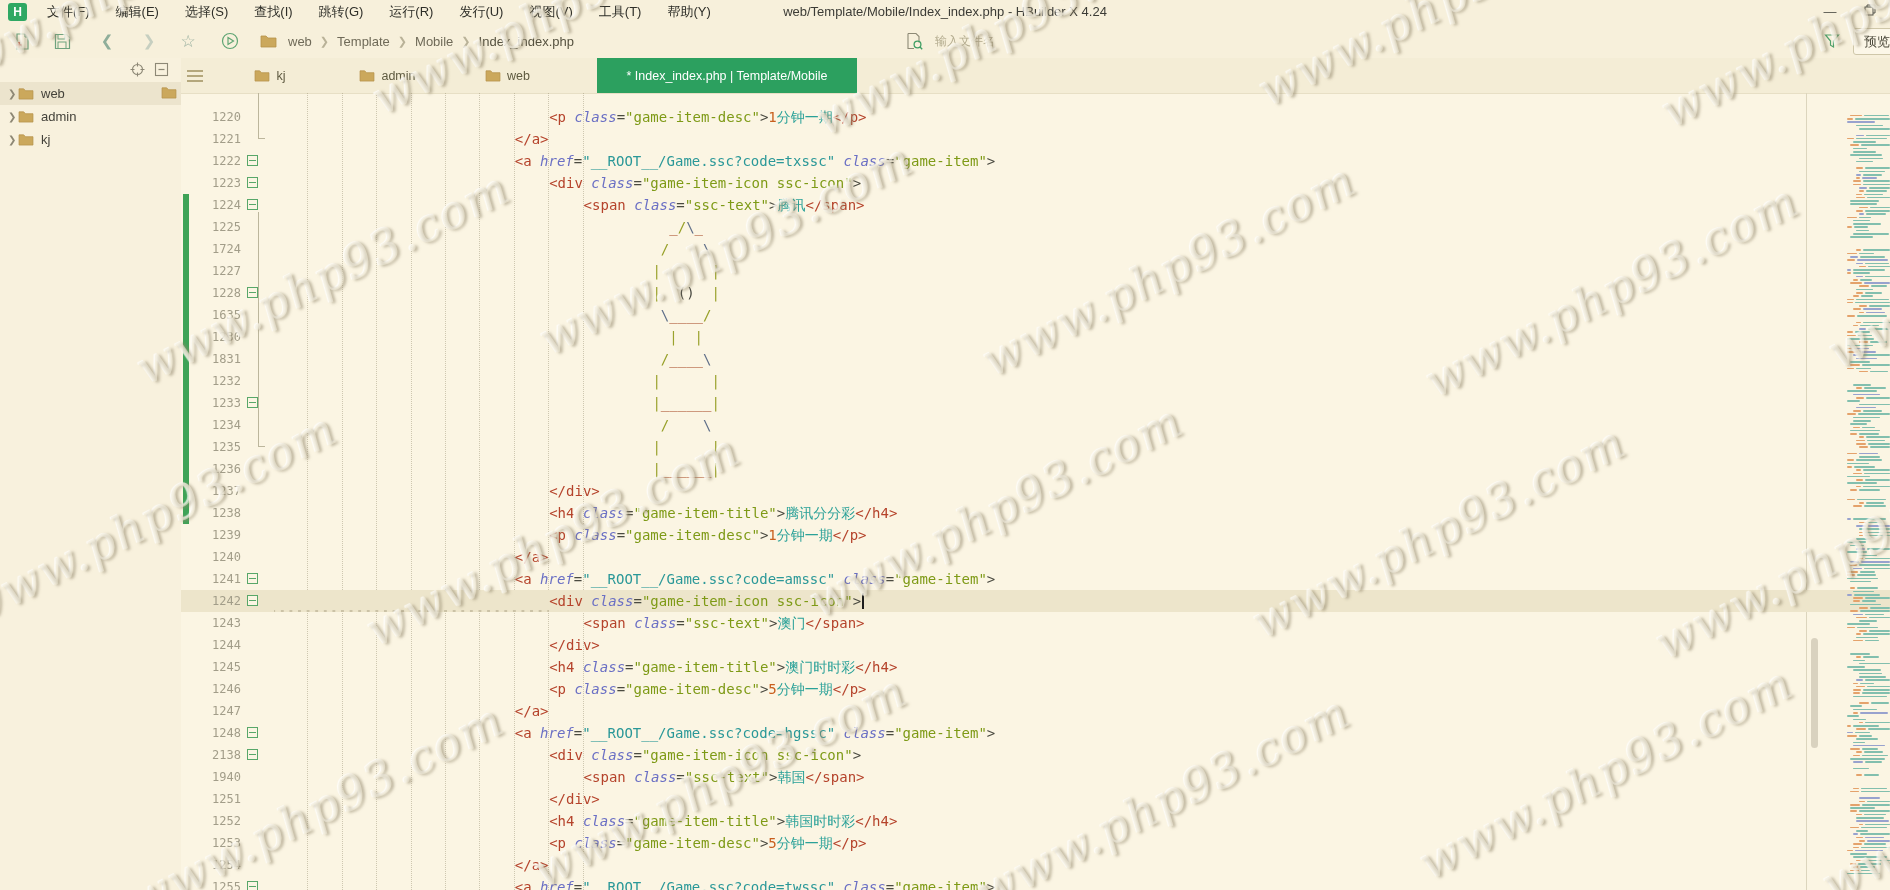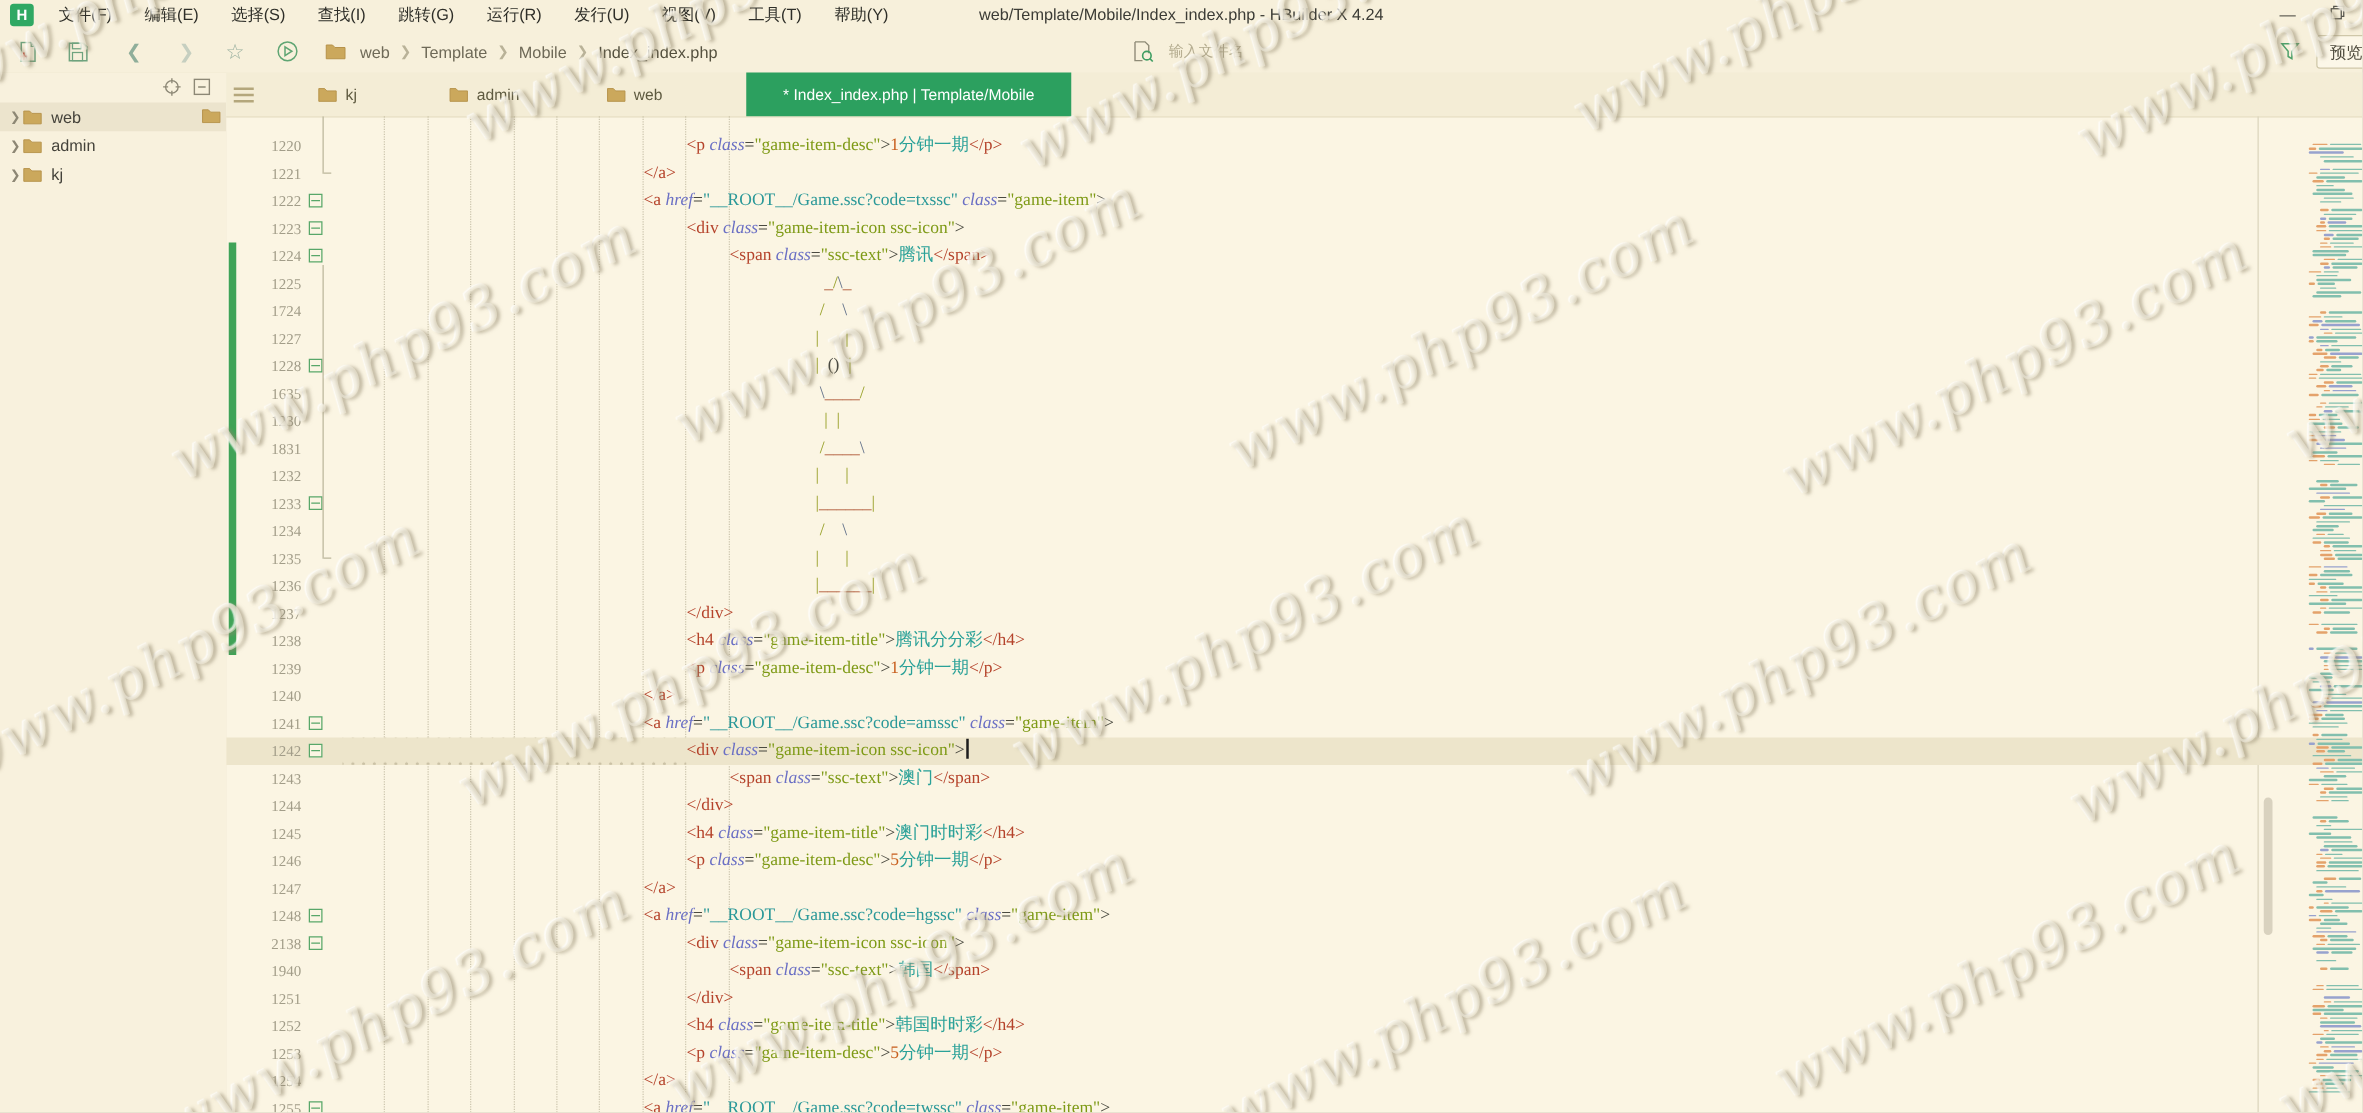--- a/index.html
+++ b/index.html
@@ -48,21 +48,21 @@
        font-size:12.5px;color:#5E5A40;gap:6px;white-space:nowrap;overflow:hidden;}
   .tab.active{background:#2CA05F;color:#fff;}
   .tab.plain{color:#7D7850;}
   .code{position:absolute;left:0;top:35px;right:0;bottom:0;overflow:hidden;
         font-family:"DejaVu Sans Mono","Liberation Mono",monospace;font-size:14px;}
   .guide{position:absolute;top:0;bottom:0;width:0;border-left:1px dotted rgba(151,144,112,.45);z-index:0;}
   .green-bar{position:absolute;left:2px;width:6px;background:#3FA357;z-index:3;}
   .fold-scope{position:absolute;width:0;border-left:1px solid #bcb69c;z-index:1;}
   .fold-scope .tick{position:absolute;bottom:0;left:0;width:6px;height:0;border-bottom:1px solid #bcb69c;}
   .rows{position:absolute;left:0;top:13px;right:0;z-index:1;}
-  .row{position:relative;height:22px;line-height:22px;white-space:pre;font-family:Liberation Serif, serif;}
+  .row{position:relative;height:22px;line-height:22px;white-space:pre;}
   .row.current{background:#EDE5CB;}
   .row .ln{position:absolute;left:0;top:0;width:60px;text-align:right;font-size:12px;color:#A29D89;}
   .row .foldbox{position:absolute;left:66px;top:5px;width:11px;height:11px;border:1px solid #58a769;
                 background:#FBF5E3;box-sizing:border-box;}
   .row .foldbox::after{content:"";position:absolute;left:1px;right:1px;top:4px;border-top:1px solid #58a769;}
   .row .lead{position:absolute;top:0;height:22px;
              background-image:radial-gradient(circle,#CBC2A6 1.1px,transparent 1.3px);
              background-size:8.6px 22px;background-position:4px 10px;}
   .row .txt{position:absolute;top:0;z-index:2;}
   .tk-tag{color:#B5432B;} .tk-attr{color:#6A6FC4;font-style:italic;} .tk-str{color:#7E9A16;}

